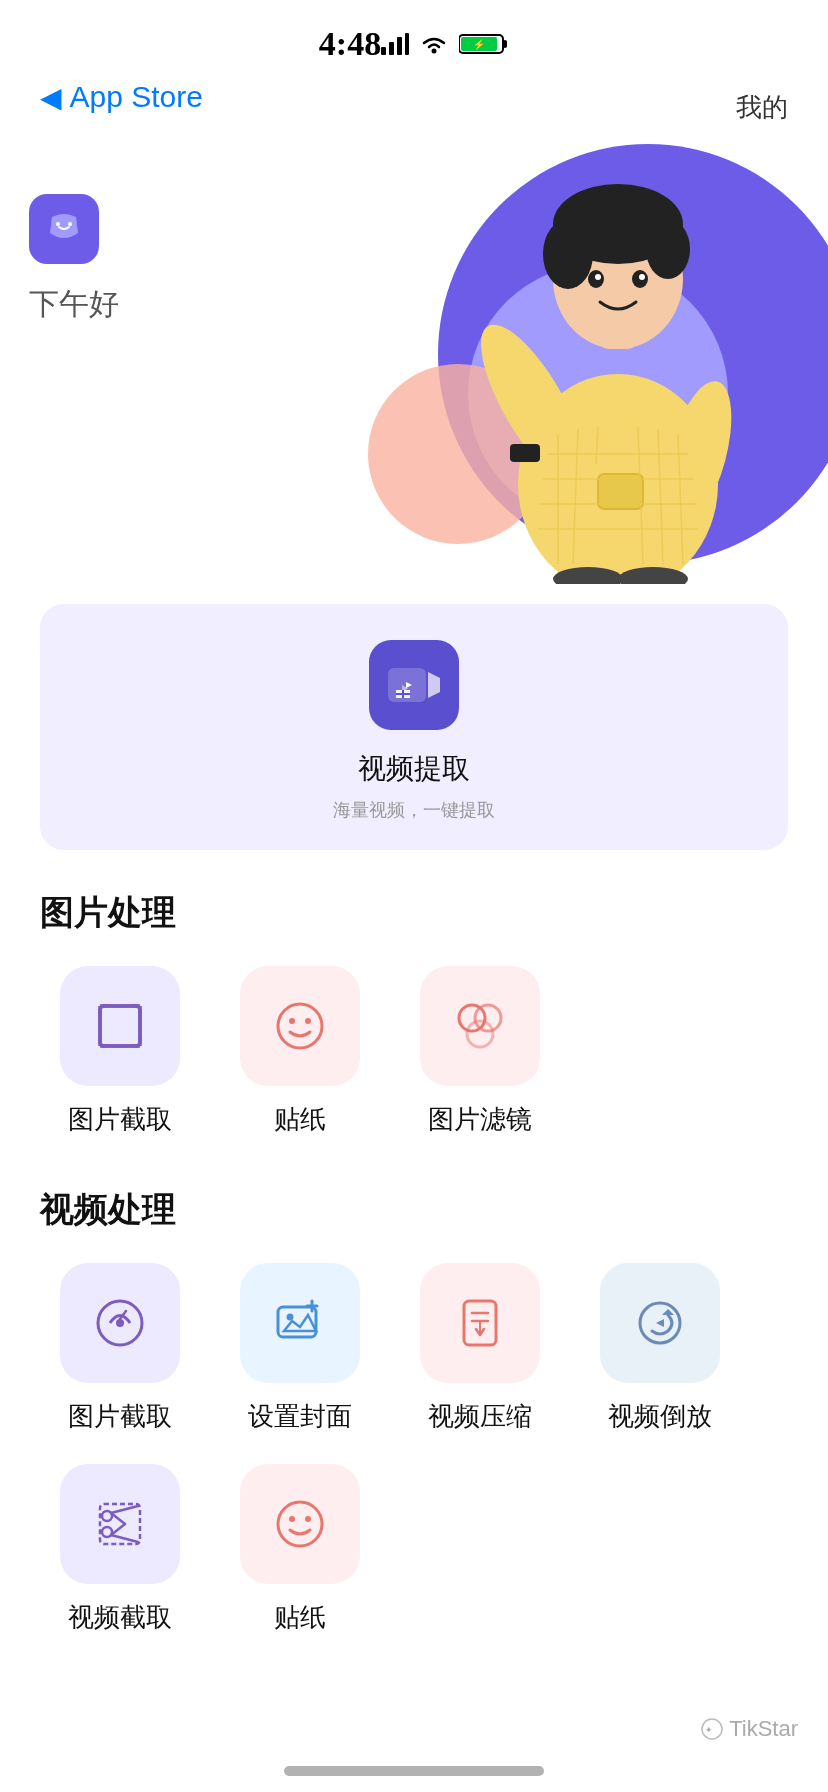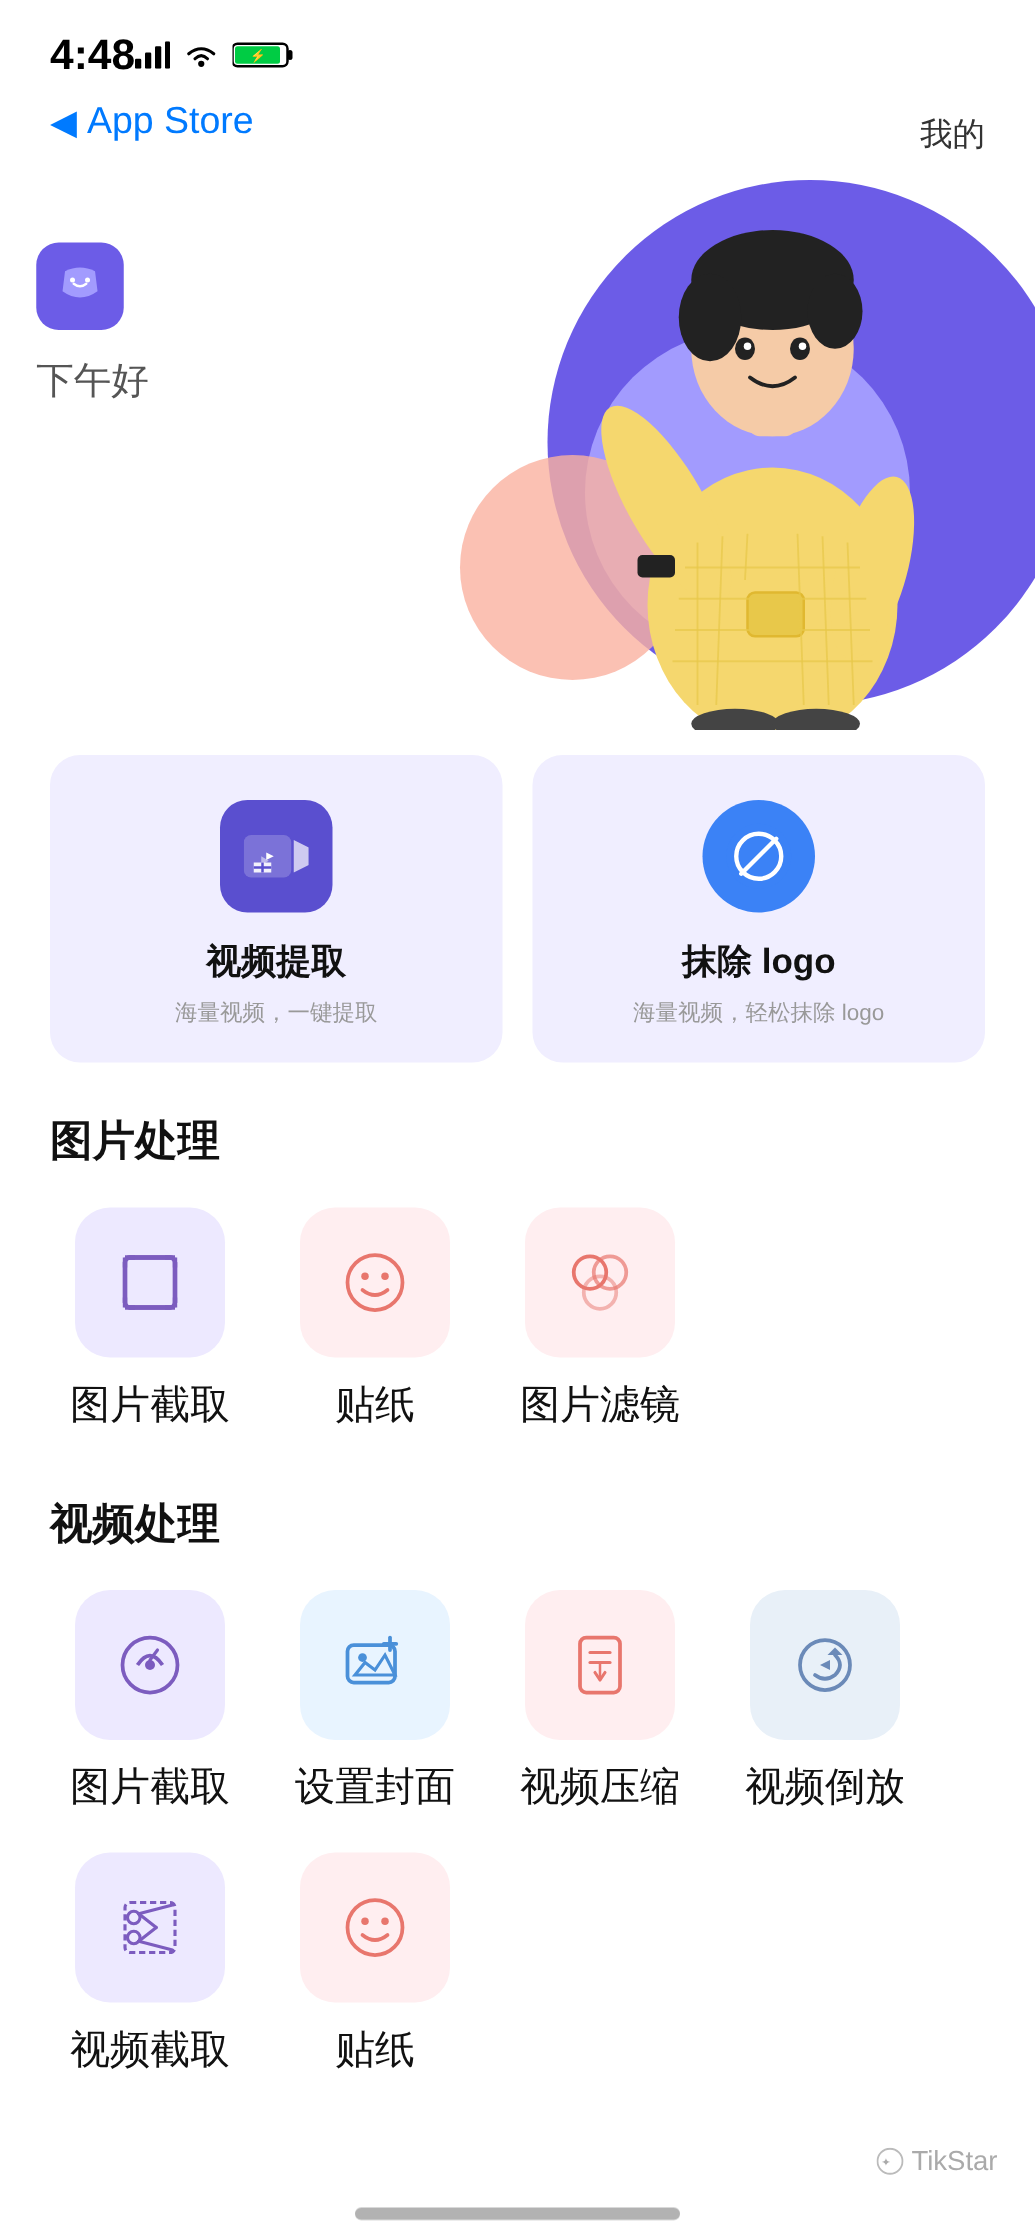--- a/index.html
+++ b/index.html
@@ -9,24 +9,25 @@
       min-height: 1792px;
       background: #ffffff;
       font-family: -apple-system, 'PingFang SC', 'Helvetica Neue', sans-serif;
       position: relative;
       overflow-x: hidden;
     }
 
     
     .status-bar {
       display: flex;
-      justify-content: flex-start;
+      justify-content: center;
       align-items: center;
       padding: 16px 40px 8px;
       height: 80px;
+      font-family: Liberation Serif, serif;
     }
     .status-time {
       font-size: 34px;
       font-weight: 600;
       color: #000;
     }
     .status-icons {
       display: flex;
       align-items: center;
       gap: 10px;
@@ -160,21 +161,21 @@
       align-items: center;
       justify-content: center;
       margin-bottom: 20px;
     }
     .feature-card-icon.blue {
       background: #3b82f6;
       border-radius: 50%;
     }
     .feature-card-title {
       font-size: 28px;
-      font-weight: 700;
+      font-weight: 400;
       color: #111;
       margin-bottom: 10px;
     }
     .feature-card-subtitle {
       font-size: 18px;
       color: #999;
       text-align: right;
     }
 
     
@@ -209,21 +210,21 @@
       display: flex;
       align-items: center;
       justify-content: center;
     }
     .grid-icon.purple-light { background: #ede9ff; }
     .grid-icon.pink-light { background: #ffeef0; }
     .grid-icon.blue-light { background: #e8f4ff; }
     .grid-icon.gray-light { background: #e8f0f8; }
 
     .grid-label {
-      font-size: 32px;
+      font-size: 26px;
       color: #111;
       text-align: center;
     }
 
     
     .home-indicator {
       position: fixed;
       bottom: 16px;
       left: 50%;
       transform: translateX(-50%);
@@ -361,31 +362,20 @@
         <path d="M8 26 L8 34 L22 34 L22 26 Z" fill="white" opacity="0.9"></path>
         <path d="M15 26 L15 34" stroke="#5a4fcf" stroke-width="2"></path>
         <path d="M8 30 L22 30" stroke="#5a4fcf" stroke-width="2"></path>
         <polygon points="40,8 52,14 52,28 40,34" fill="white" opacity="0.7"></polygon>
       </svg>
     </div>
     <div class="feature-card-title">视频提取</div>
     <div class="feature-card-subtitle">海量视频，一键提取</div>
   </div>
 
-  <div class="feature-card">
-    <div class="feature-card-icon blue">
-      <svg width="52" height="52" viewBox="0 0 52 52">
-        <circle cx="26" cy="26" r="26" fill="#3b82f6"></circle>
-        <circle cx="26" cy="26" r="18" fill="none" stroke="white" stroke-width="3.5"></circle>
-        <line x1="12" y1="40" x2="40" y2="12" stroke="white" stroke-width="3.5" stroke-linecap="round"></line>
-      </svg>
-    </div>
-    <div class="feature-card-title">抹除 logo</div>
-    <div class="feature-card-subtitle">海量视频，轻松抹除 logo</div>
-  </div>
 </div>
 
 <div class="section-title">图片处理</div>
 <div class="grid-section">
   <div class="grid-row">
 
     <div class="grid-item">
       <div class="grid-icon purple-light">
         <svg width="60" height="60" viewBox="0 0 60 60">
           <rect x="10" y="10" width="40" height="40" rx="4" fill="none" stroke="#7c5cbf" stroke-width="3.5" stroke-dasharray="none"></rect>

